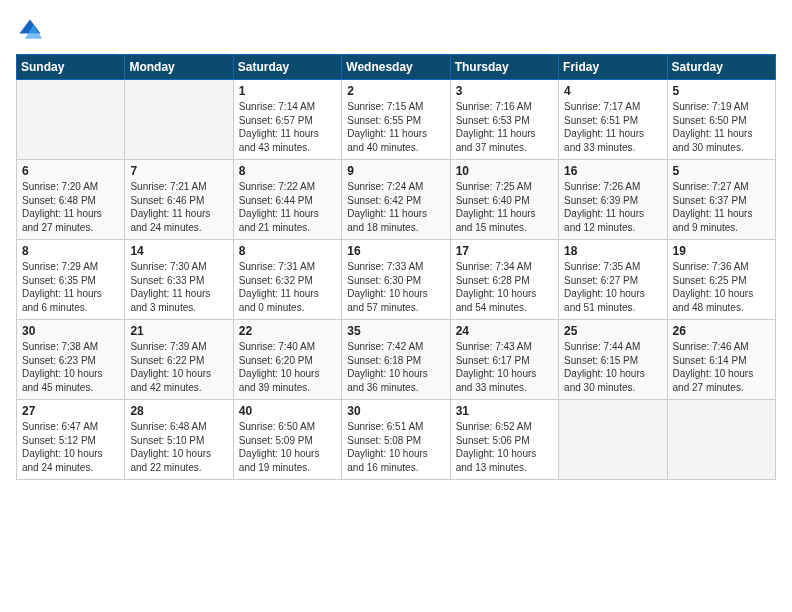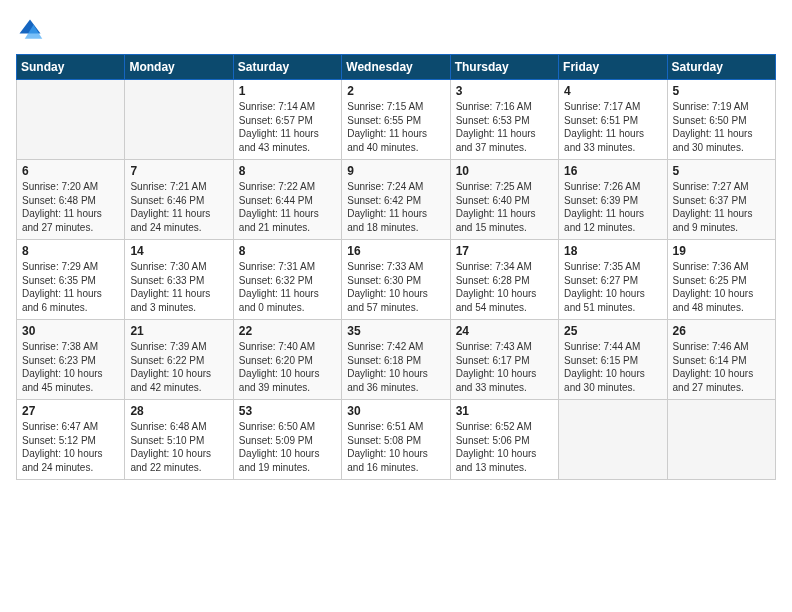--- a/index.html
+++ b/index.html
@@ -233,21 +233,21 @@
       <tr>
         <td>
           <span class="day-num">27</span>
           <div class="cell-info">Sunrise: 6:47 AM<br>Sunset: 5:12 PM<br>Daylight: 10 hours and 24 minutes.</div>
         </td>
         <td>
           <span class="day-num">28</span>
           <div class="cell-info">Sunrise: 6:48 AM<br>Sunset: 5:10 PM<br>Daylight: 10 hours and 22 minutes.</div>
         </td>
         <td>
-          <span class="day-num">53</span>
+          <span class="day-num">40</span>
           <div class="cell-info">Sunrise: 6:50 AM<br>Sunset: 5:09 PM<br>Daylight: 10 hours and 19 minutes.</div>
         </td>
         <td>
           <span class="day-num">30</span>
           <div class="cell-info">Sunrise: 6:51 AM<br>Sunset: 5:08 PM<br>Daylight: 10 hours and 16 minutes.</div>
         </td>
         <td>
           <span class="day-num">31</span>
           <div class="cell-info">Sunrise: 6:52 AM<br>Sunset: 5:06 PM<br>Daylight: 10 hours and 13 minutes.</div>
         </td>

